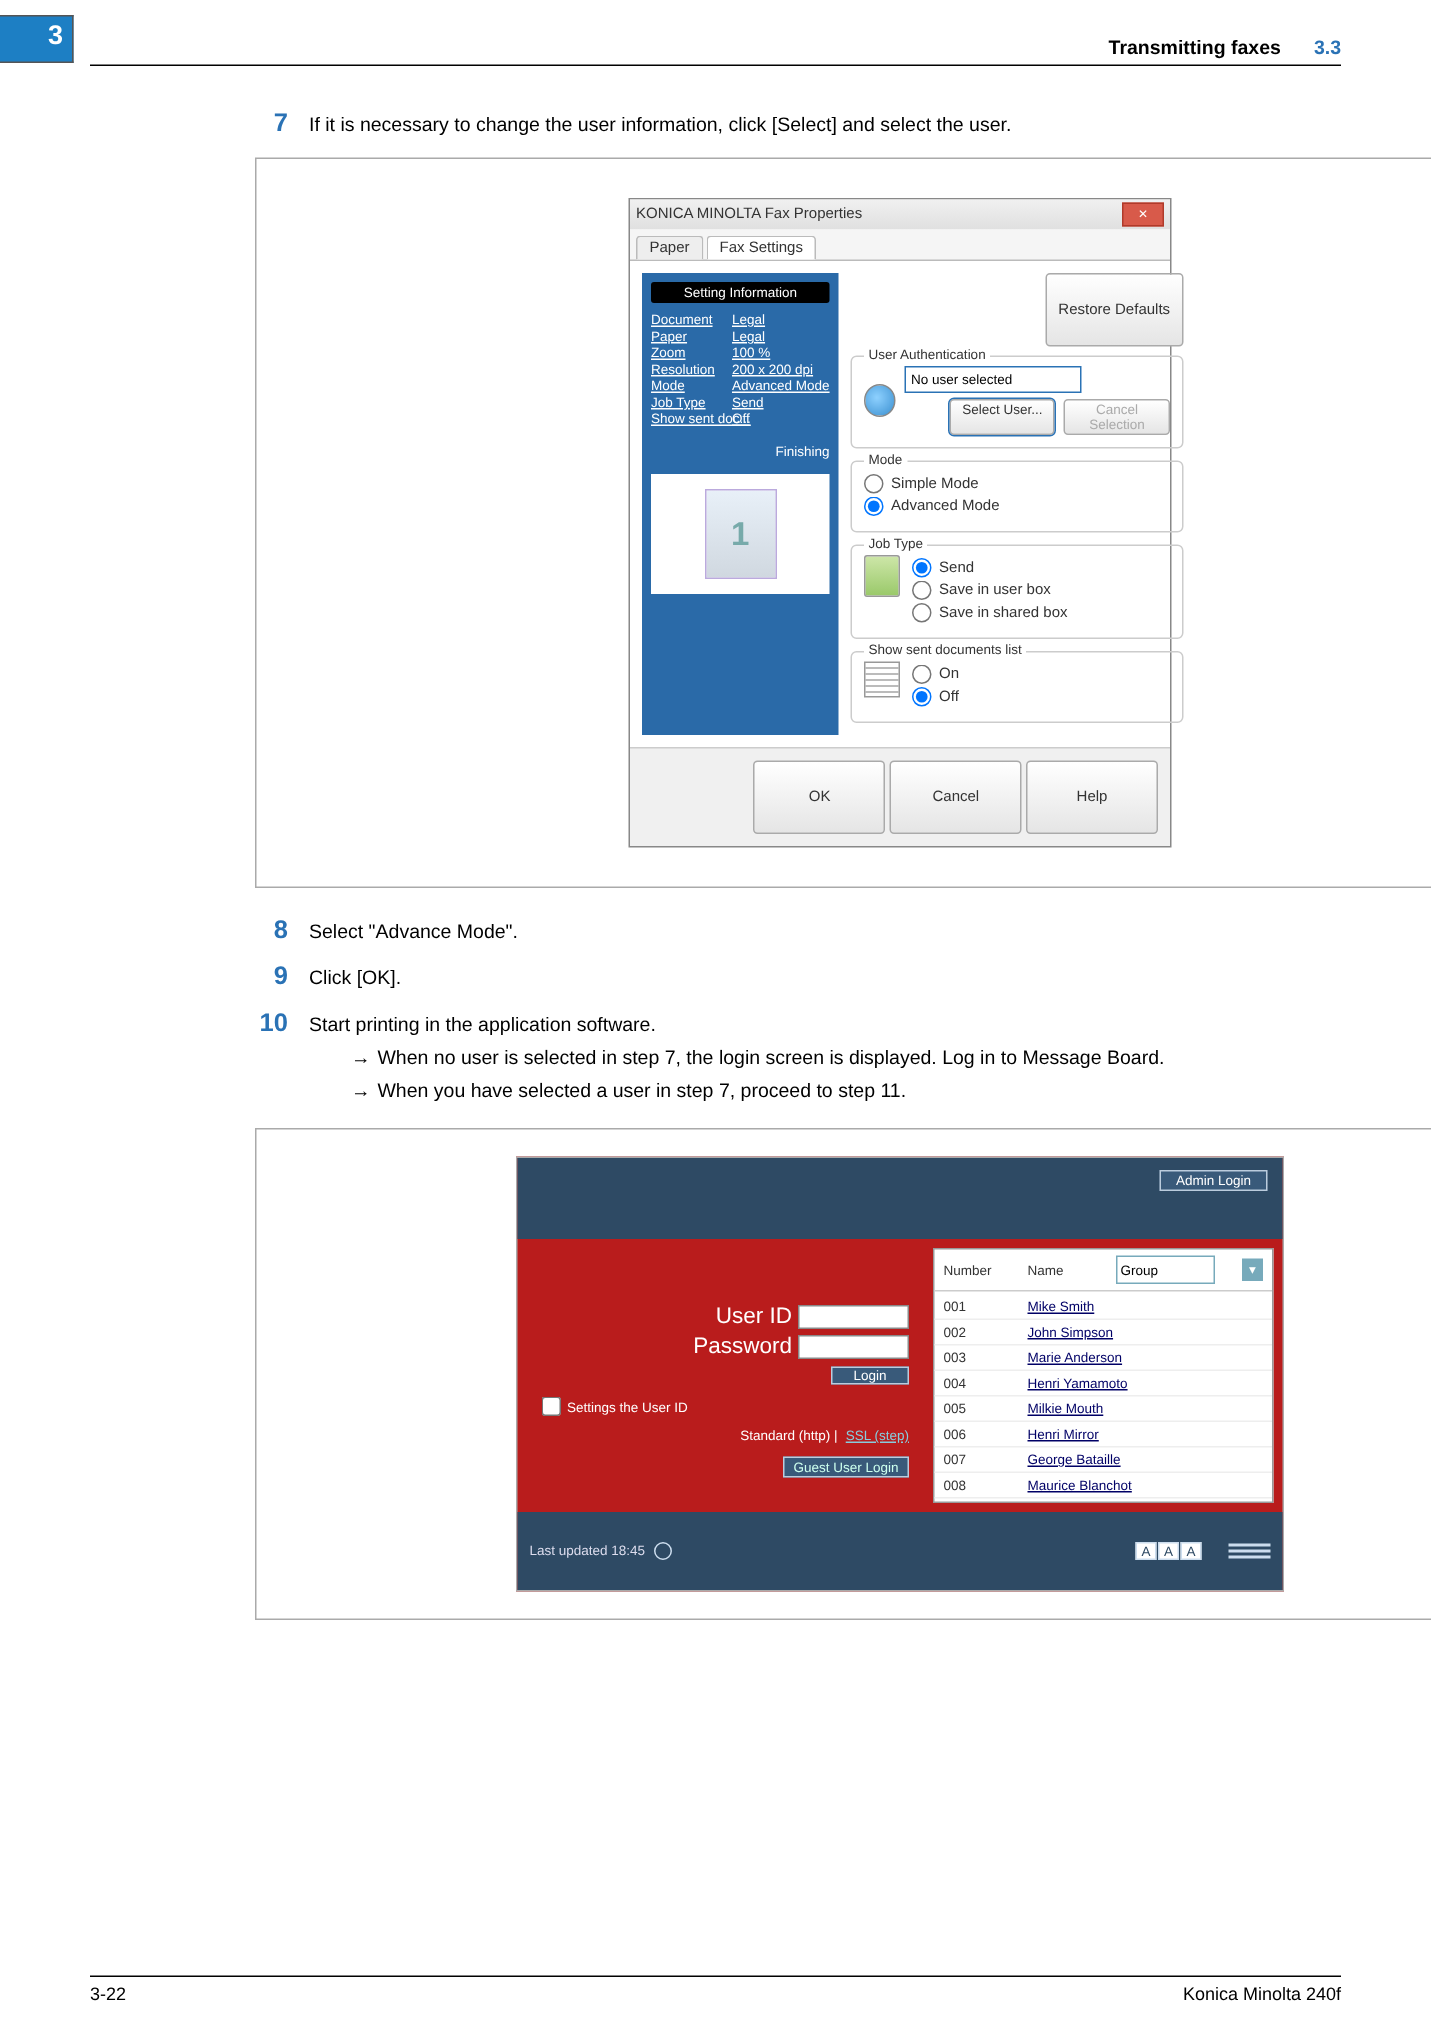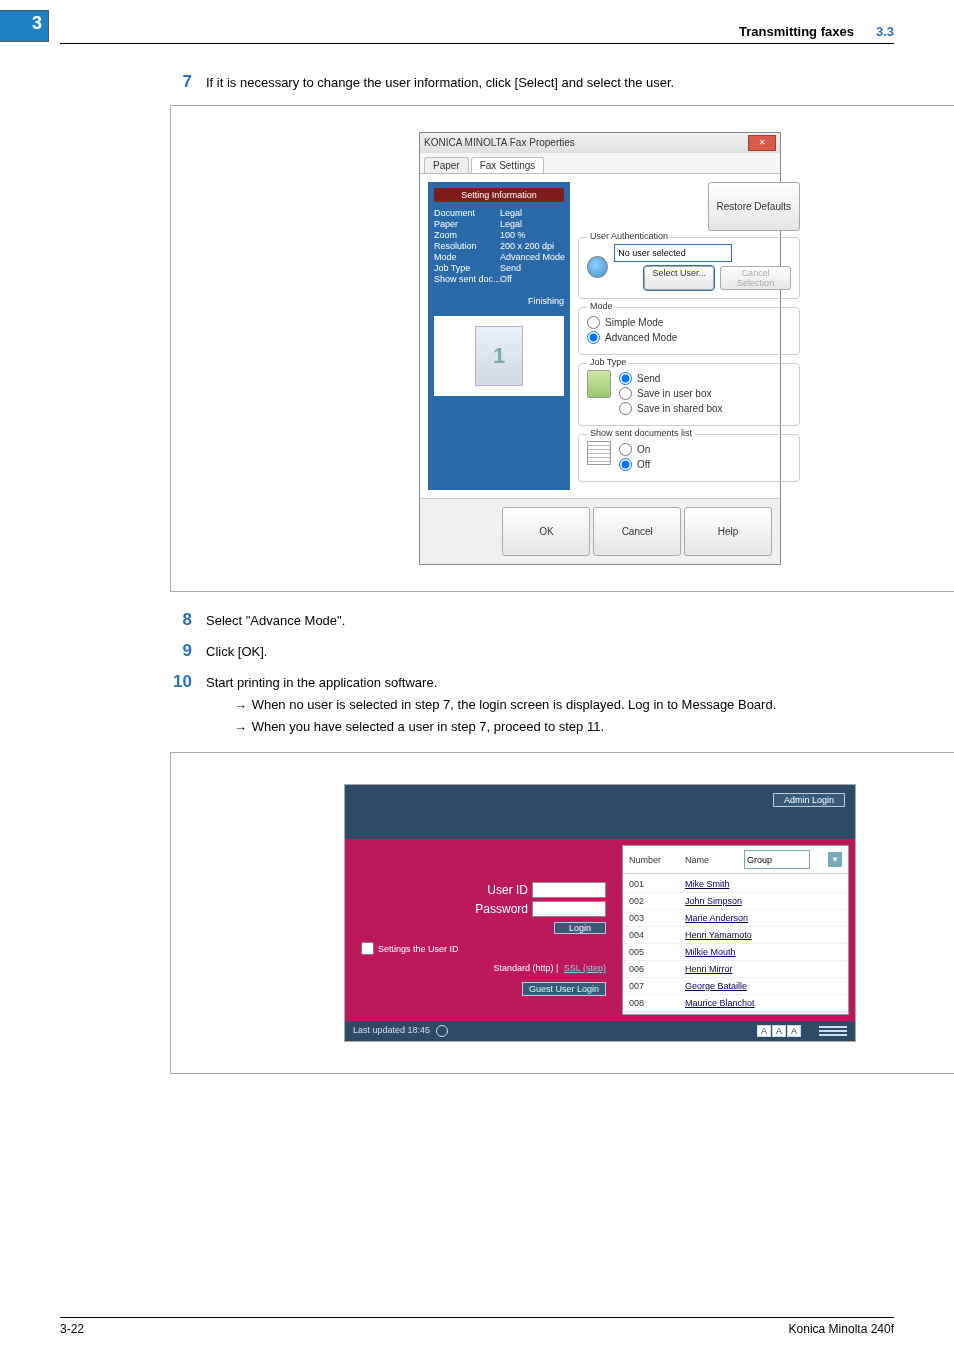--- a/index.html
+++ b/index.html
@@ -142,30 +142,31 @@
     width: 130px;
     background: #2a6aa8;
     color: #fff;
     font-size: 9px;
     padding: 6px;
     display: flex;
     flex-direction: column;
     gap: 6px;
   }
   .info-head {
-    background: #7f1d1d;
+    background: #000000;
     text-align: center;
     padding: 2px;
     border-radius: 2px;
     font-size: 9px;
   }
   .info-grid {
     display: grid;
     grid-template-columns: 50px auto;
-    gap: 1px 16px;
+    gap: 1px 4px;
+    text-decoration: underline;
   }
   .info-grid span { white-space: nowrap; }
   .finishing-box {
     background: #fff;
     height: 80px;
     margin-top: 4px;
     display: flex;
     align-items: center;
     justify-content: center;
   }
@@ -262,23 +263,23 @@
     background: #f0f0f0;
     border-top: 1px solid #ccc;
   }
 
   
   .shot-frame.web {
     padding: 18px 56px;
   }
   .web-win {
     border: 1px solid #aaa;
-    background: #be185d;
+    background: #b91c1c;
     width: 510px;
-    margin: 13px auto;
+    margin: 0 auto;
     font-size: 10px;
     color: #fff;
     display: flex;
     flex-direction: column;
   }
   .web-top {
     height: 54px;
     position: relative;
     background: #2e4a64;
   }
@@ -296,21 +297,21 @@
     display: flex;
     flex: 1;
   }
   .web-left {
     width: 245px;
     padding: 40px 16px 10px 16px;
     text-align: right;
     color: #fff;
   }
   .web-left .row { margin: 3px 0; display: flex; justify-content: flex-end; align-items: center; gap: 4px; }
-  .web-left .lbl { font-size: 12px; }
+  .web-left .lbl { font-size: 15px; }
   .web-left .field {
     width: 72px; height: 14px;
     background: #fff;
     border: 1px solid #888;
   }
   .login-btn {
     border: 1px solid #bcd;
     padding: 0 14px;
     font-size: 9px;
     color: #fff;
@@ -366,21 +367,21 @@
     padding: 3px 6px;
     border-bottom: 1px solid #eee;
   }
   .wr-row .c1 { width: 56px; }
   .wr-row .c2 { color: #006; text-decoration: underline; flex: 1; }
 
   .web-foot {
     display: flex;
     justify-content: space-between;
     align-items: center;
-    padding: 4px 8px;
+    padding: 20px 8px;
     font-size: 9px;
     color: #dde;
     background: #2e4a64;
   }
   .font-sizer {
     display: flex;
     gap: 1px;
   }
   .font-sizer span {
     border: 1px solid #cde;

